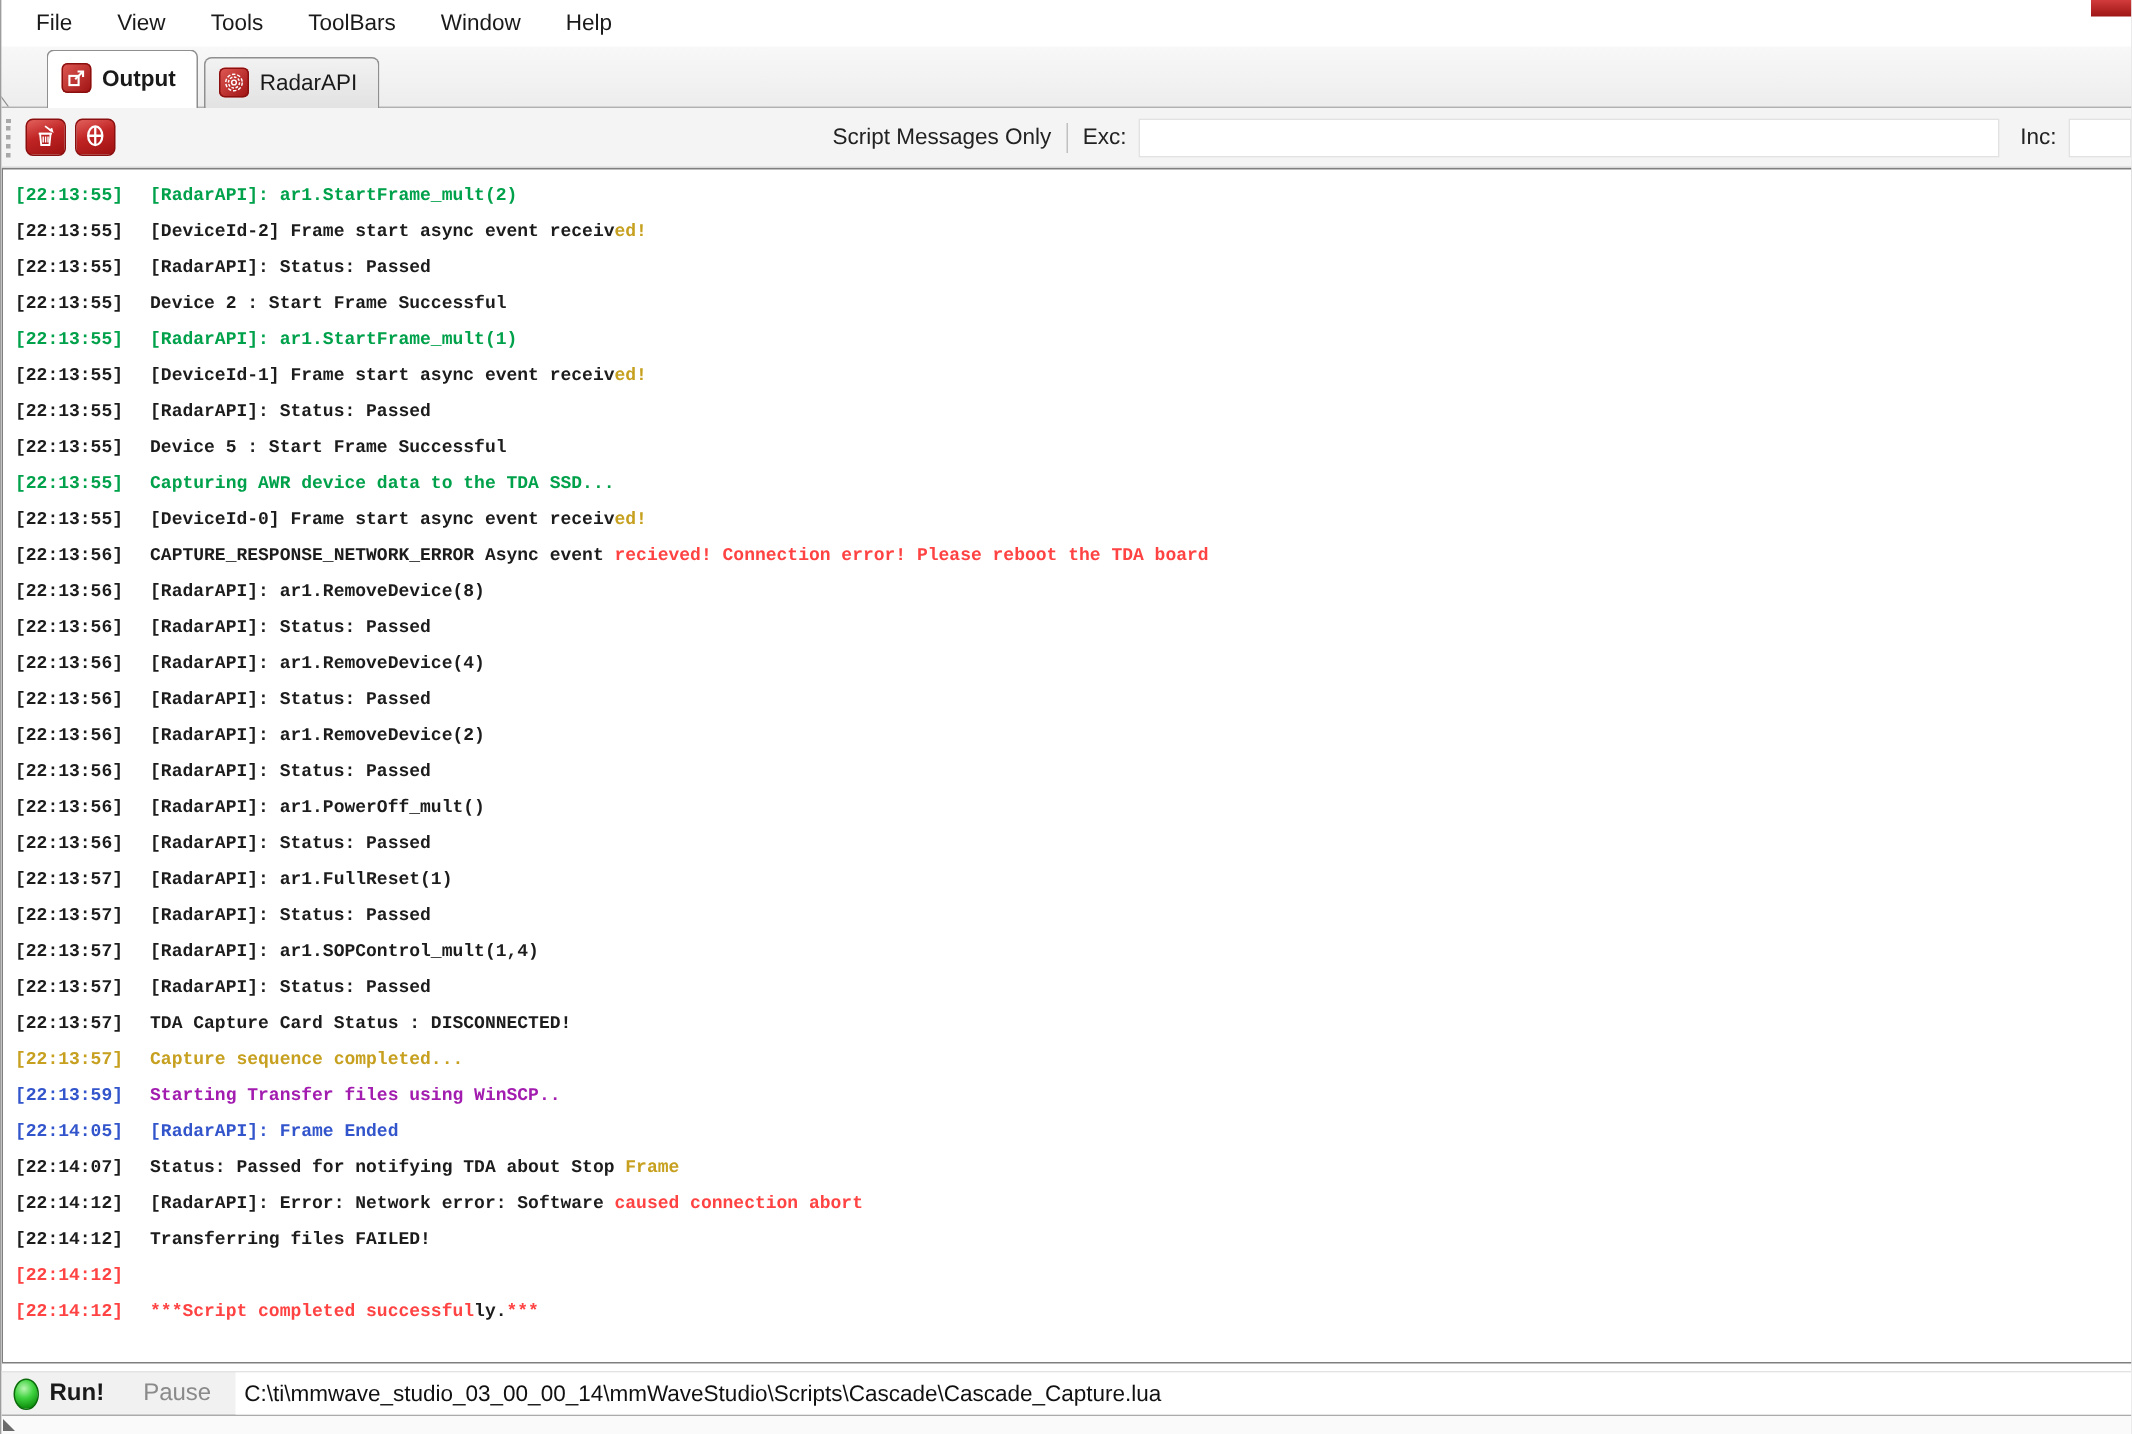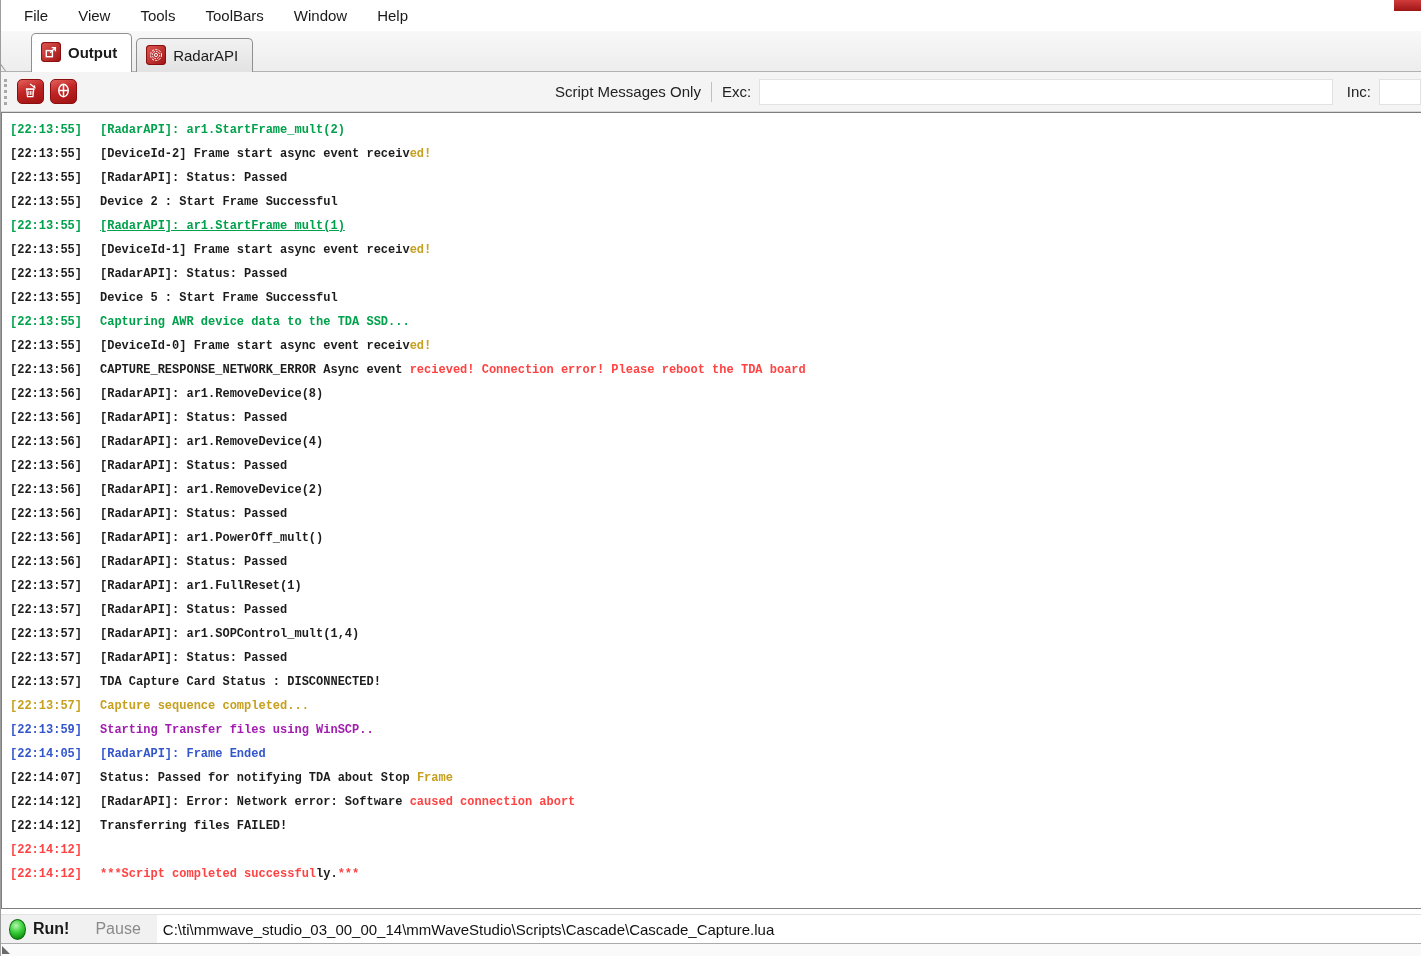--- a/index.html
+++ b/index.html
@@ -169,21 +169,21 @@
     <input class="tb-field exc-field" value="" style="">
     <span>Inc:</span>
     <input class="tb-field inc-field" value="" style="">
   </div>
 
   <div class="log">
       <div class="log-line"><span class="log-ts" style="color: rgb(0, 161, 75);">[22:13:55]</span><span style="color: rgb(0, 161, 75);">[RadarAPI]: ar1.StartFrame_mult(2)</span></div>
       <div class="log-line"><span class="log-ts" style="color: rgb(28, 28, 28);">[22:13:55]</span><span style="color: rgb(28, 28, 28);">[DeviceId-2] Frame start async event receiv</span><span style="color: rgb(198, 160, 30);">ed!</span></div>
       <div class="log-line"><span class="log-ts" style="color: rgb(28, 28, 28);">[22:13:55]</span><span style="color: rgb(28, 28, 28);">[RadarAPI]: Status: Passed</span></div>
       <div class="log-line"><span class="log-ts" style="color: rgb(28, 28, 28);">[22:13:55]</span><span style="color: rgb(28, 28, 28);">Device 2 : Start Frame Successful</span></div>
-      <div class="log-line"><span class="log-ts" style="color: rgb(0, 161, 75);">[22:13:55]</span><span style="color: rgb(0, 161, 75); text-decoration: underline;">[RadarAPI]: ar1.StartFrame_mult(1)</span></div>
+      <div class="log-line"><span class="log-ts" style="color: rgb(0, 161, 75);">[22:13:55]</span><span style="color: rgb(0, 161, 75);">[RadarAPI]: ar1.StartFrame_mult(1)</span></div>
       <div class="log-line"><span class="log-ts" style="color: rgb(28, 28, 28);">[22:13:55]</span><span style="color: rgb(28, 28, 28);">[DeviceId-1] Frame start async event receiv</span><span style="color: rgb(198, 160, 30);">ed!</span></div>
       <div class="log-line"><span class="log-ts" style="color: rgb(28, 28, 28);">[22:13:55]</span><span style="color: rgb(28, 28, 28);">[RadarAPI]: Status: Passed</span></div>
       <div class="log-line"><span class="log-ts" style="color: rgb(28, 28, 28);">[22:13:55]</span><span style="color: rgb(28, 28, 28);">Device 5 : Start Frame Successful</span></div>
       <div class="log-line"><span class="log-ts" style="color: rgb(0, 161, 75);">[22:13:55]</span><span style="color: rgb(0, 161, 75);">Capturing AWR device data to the TDA SSD...</span></div>
       <div class="log-line"><span class="log-ts" style="color: rgb(28, 28, 28);">[22:13:55]</span><span style="color: rgb(28, 28, 28); text-align: center;">[DeviceId-0] Frame start async event receiv</span><span style="color: rgb(198, 160, 30);">ed!</span></div>
       <div class="log-line"><span class="log-ts" style="color: rgb(28, 28, 28);">[22:13:56]</span><span style="color: rgb(28, 28, 28);">CAPTURE_RESPONSE_NETWORK_ERROR Async event </span><span style="color: rgb(255, 67, 67);">recieved! Connection error! Please reboot the TDA board</span></div>
       <div class="log-line"><span class="log-ts" style="color: rgb(28, 28, 28);">[22:13:56]</span><span style="color: rgb(28, 28, 28);">[RadarAPI]: ar1.RemoveDevice(8)</span></div>
       <div class="log-line"><span class="log-ts" style="color: rgb(28, 28, 28);">[22:13:56]</span><span style="color: rgb(28, 28, 28);">[RadarAPI]: Status: Passed</span></div>
       <div class="log-line"><span class="log-ts" style="color: rgb(28, 28, 28);">[22:13:56]</span><span style="color: rgb(28, 28, 28);">[RadarAPI]: ar1.RemoveDevice(4)</span></div>
       <div class="log-line"><span class="log-ts" style="color: rgb(28, 28, 28);">[22:13:56]</span><span style="color: rgb(28, 28, 28);">[RadarAPI]: Status: Passed</span></div>

